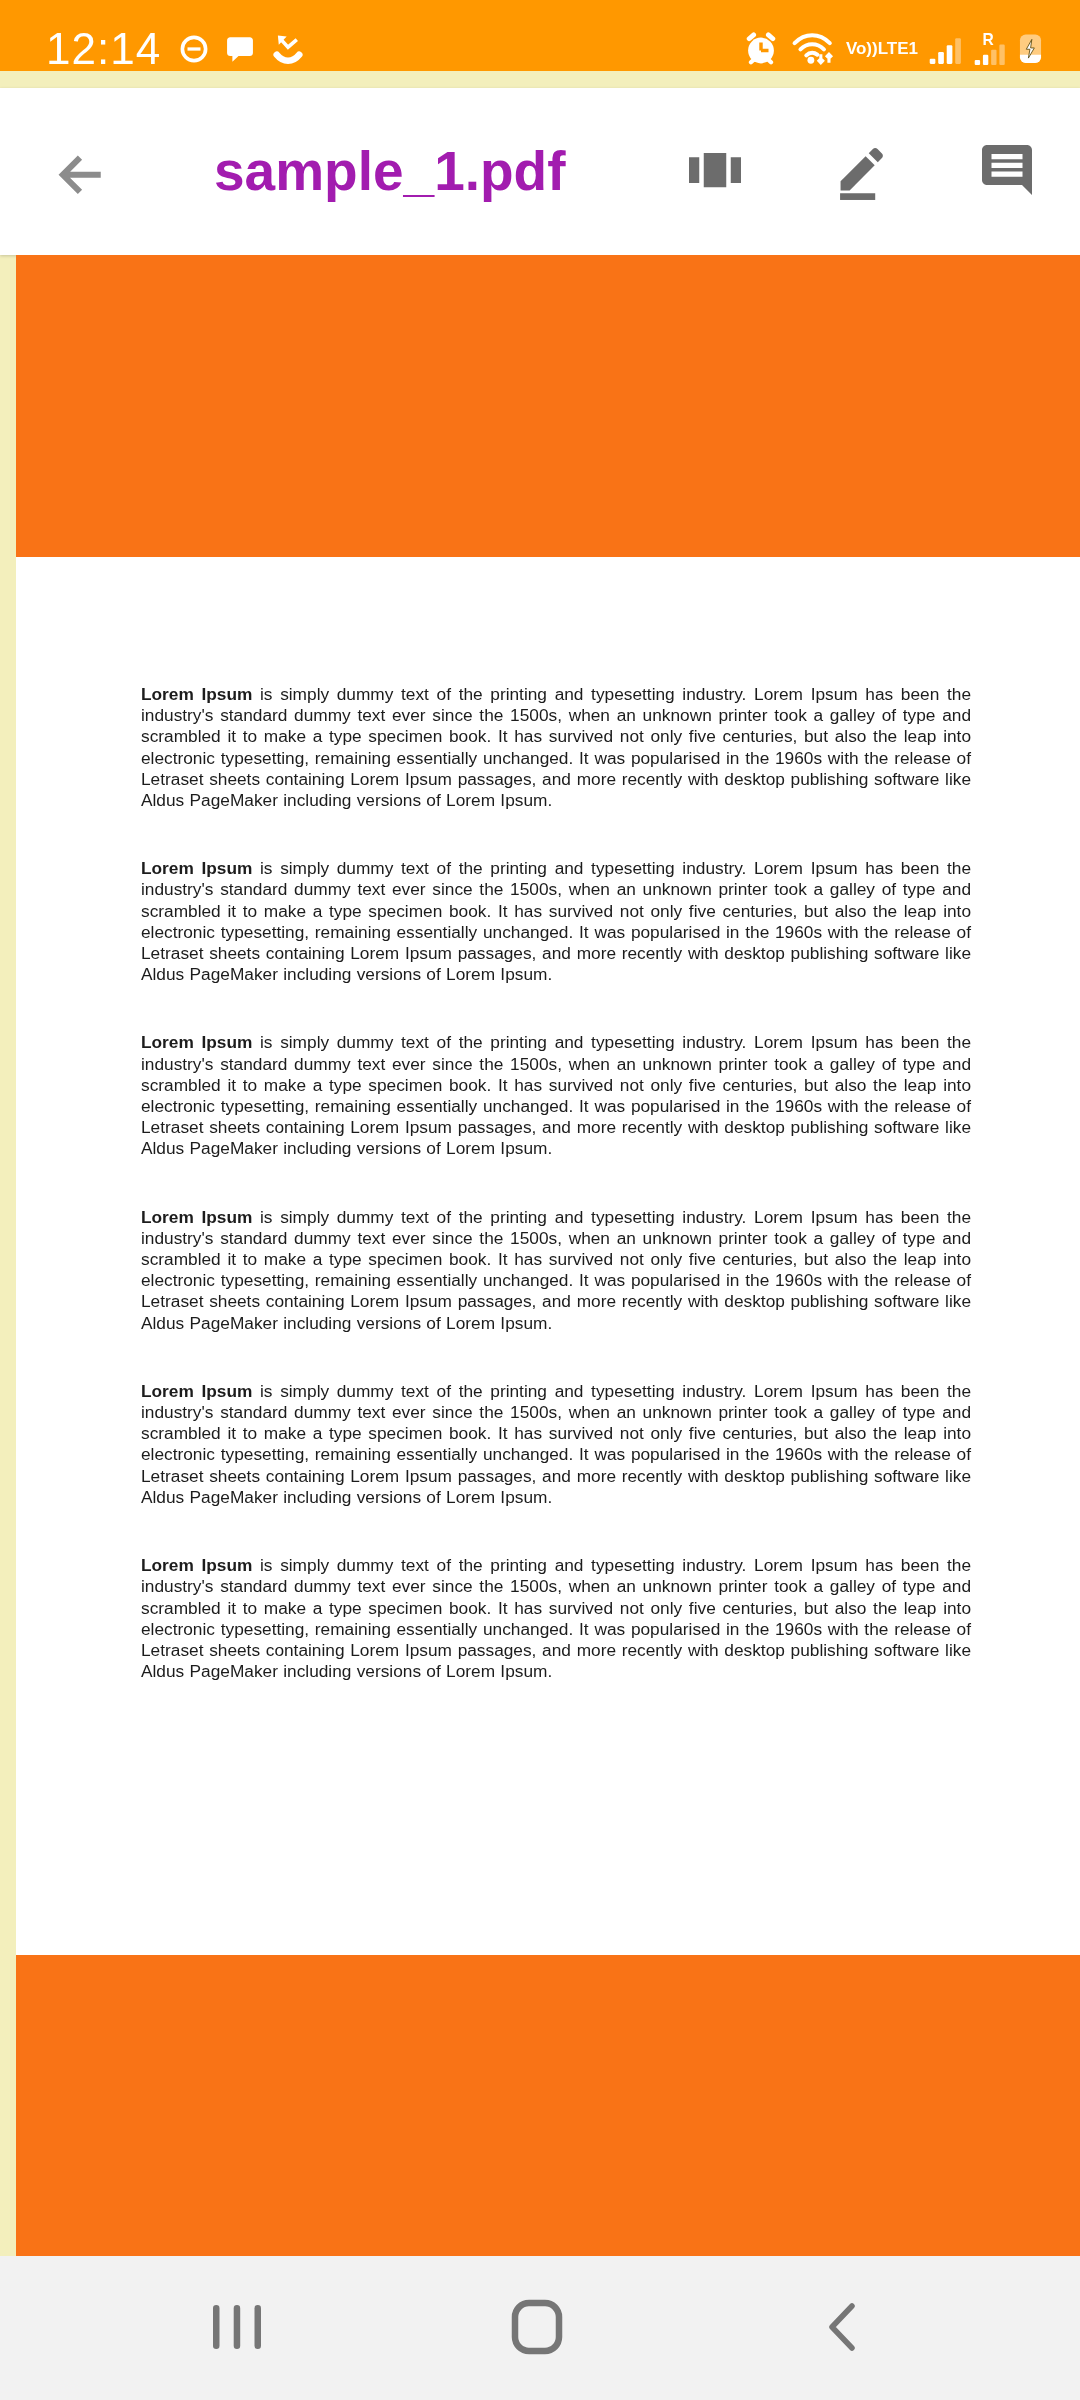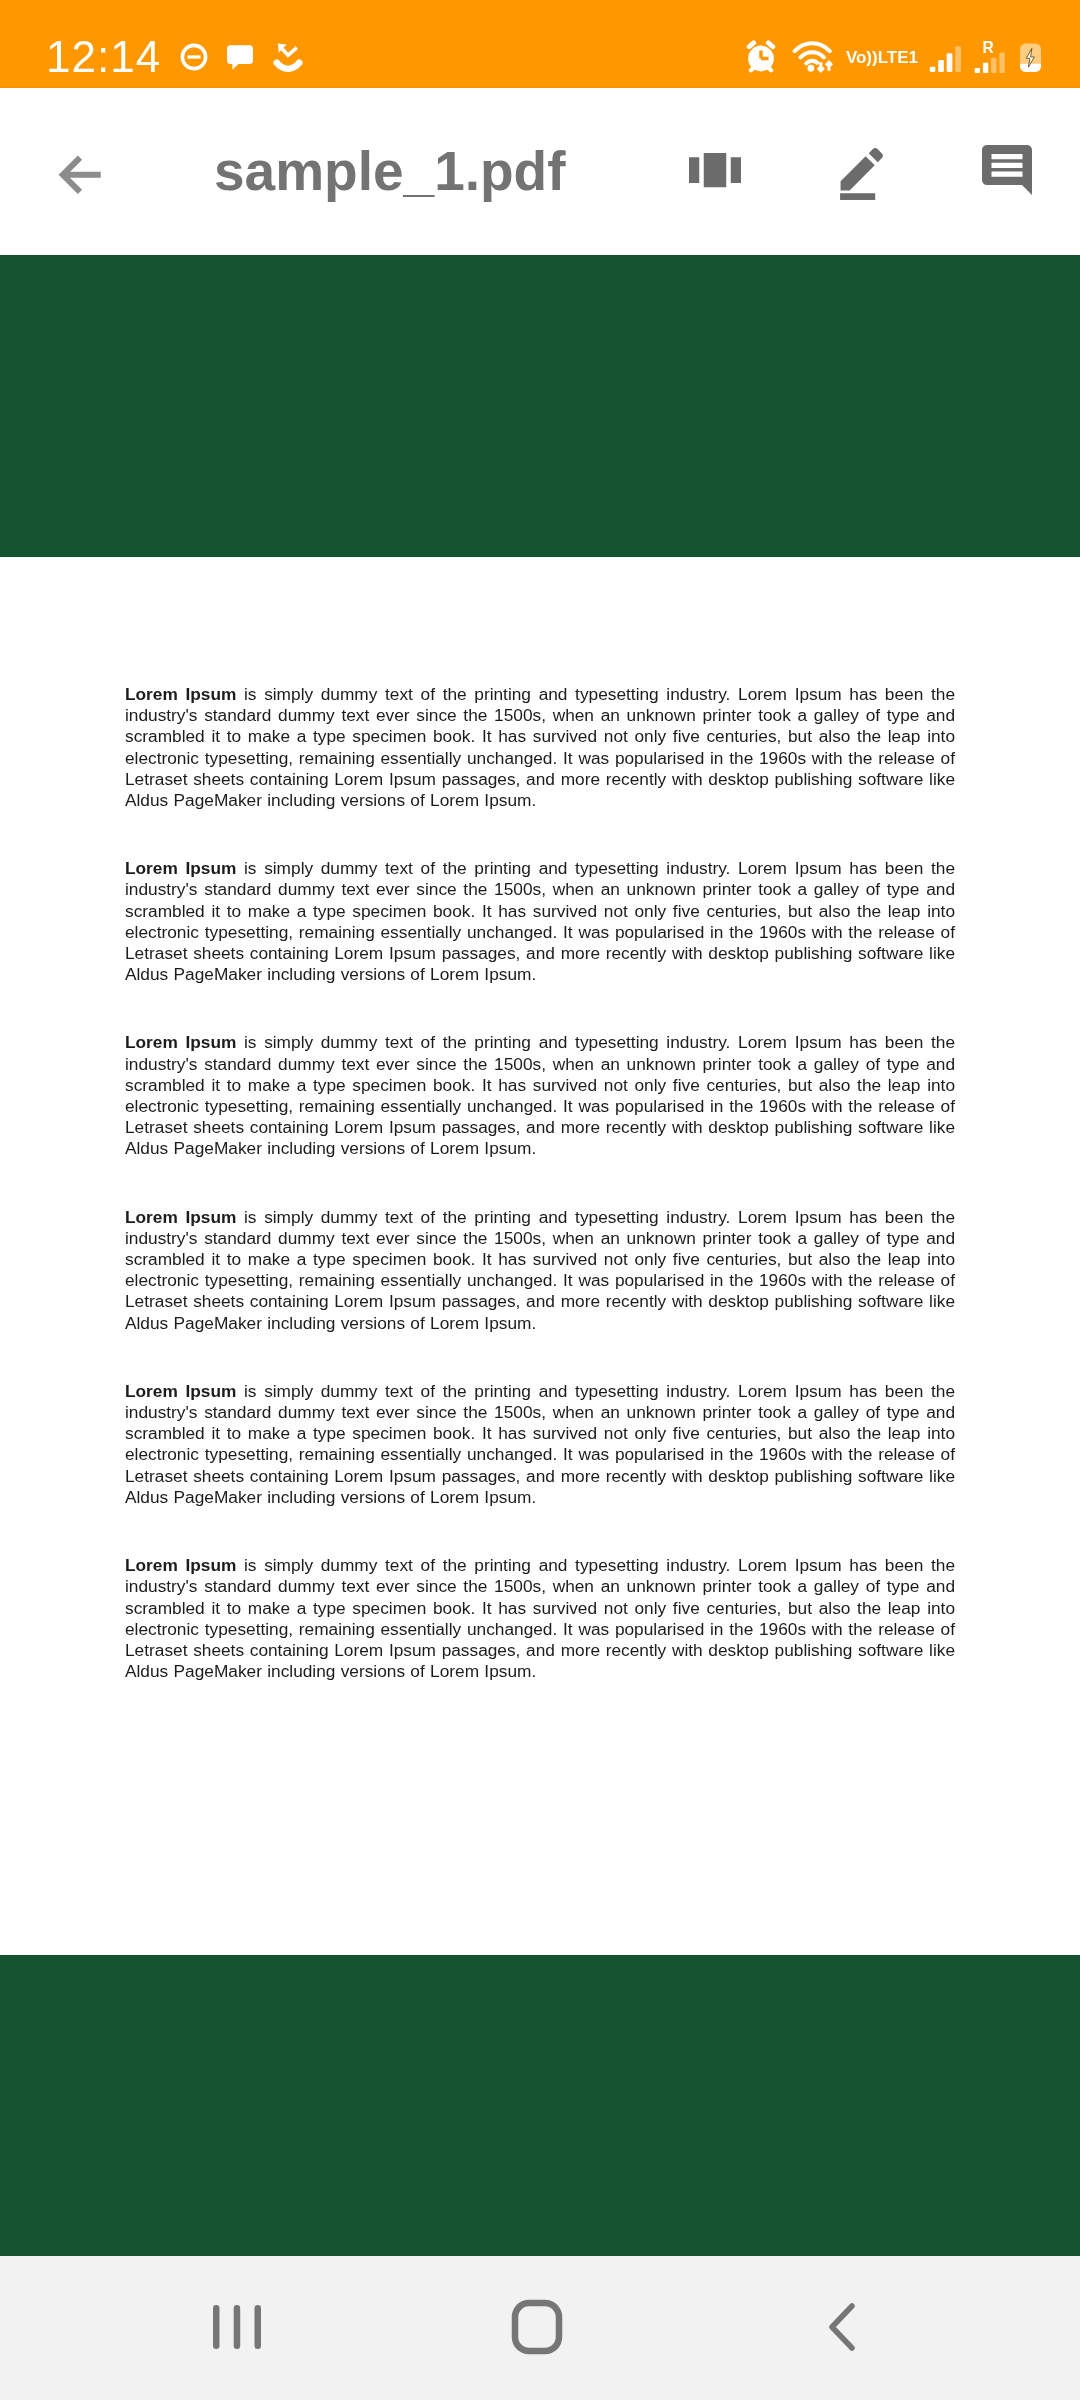--- a/index.html
+++ b/index.html
@@ -1,41 +1,41 @@
 <!DOCTYPE html>
 <html><head>
 <meta charset="utf-8">
 <style>
   html,body{margin:0;padding:0;background:#000;}
   .screen{position:relative;width:1080px;height:2400px;overflow:hidden;
           font-family:"Liberation Sans",sans-serif;background:#F3EFBC;}
 
   
-  .status-bar{position:absolute;top:0;left:0;right:0;height:88px;
+  .status-bar{position:absolute;top:0;left:0;right:0;height:71px;
               display:flex;align-items:center;padding:26px 38px 0 46px;
               box-sizing:border-box;color:#fff;}
   .status-time{font-size:44px;font-weight:400;letter-spacing:1px;line-height:1;}
   .notif-icons{display:flex;align-items:center;gap:15px;margin-left:18px;}
   .sys-icons{margin-left:auto;display:flex;align-items:center;gap:11px;}
   .volte{display:flex;align-items:flex-end;
          font-size:17px;font-weight:700;line-height:17px;letter-spacing:0;}
   .sicon{display:flex;align-items:center;}
 
   
   .toolbar{position:absolute;top:88px;left:0;right:0;height:167px;background:#fff;
            box-shadow:0 1px 3px rgba(0,0,0,0.18);}
   .toolbar button{background:none;border:none;padding:0;margin:0;cursor:pointer;display:flex;align-items:center;justify-content:center;}
   .back-btn{position:absolute;left:44px;top:50%;transform:translateY(-46%);width:70px;height:70px;}
   .doc-title{position:absolute;left:214px;top:0;height:167px;line-height:167px;margin:0;
-             font-size:55px;font-weight:700;color:#737373;white-space:nowrap;}
+             font-size:55px;font-weight:700;color:#a21caf;white-space:nowrap;}
   .toolbar-actions{position:absolute;right:42px;top:0;height:167px;display:flex;align-items:center;gap:84px;}
   .toolbar-actions button{width:62px;height:62px;}
 
   
-  .viewer{position:absolute;top:255px;left:0;right:0;height:2001px;background:#14532d;overflow:hidden;}
+  .viewer{position:absolute;top:255px;left:16px;right:0;height:2001px;background:#f97316;overflow:hidden;}
   .pdf-page{position:absolute;top:302px;left:0;width:1080px;height:1398px;background:#FFFFFF;}
   .text-block{position:absolute;left:125px;top:127px;width:830px;}
   .para{margin:0 0 47px 0;font-size:17.3px;line-height:21.2px;text-align:justify;
         color:#1c1c1c;word-spacing:0.5px;}
   .para b{font-weight:700;}
 
   
   .nav-bar{position:absolute;bottom:0;left:0;right:0;height:144px;background:#F2F2F2;}
   .nav-bar button{position:absolute;top:0;height:144px;width:110px;background:none;border:none;
                   display:flex;align-items:center;justify-content:center;cursor:pointer;}

